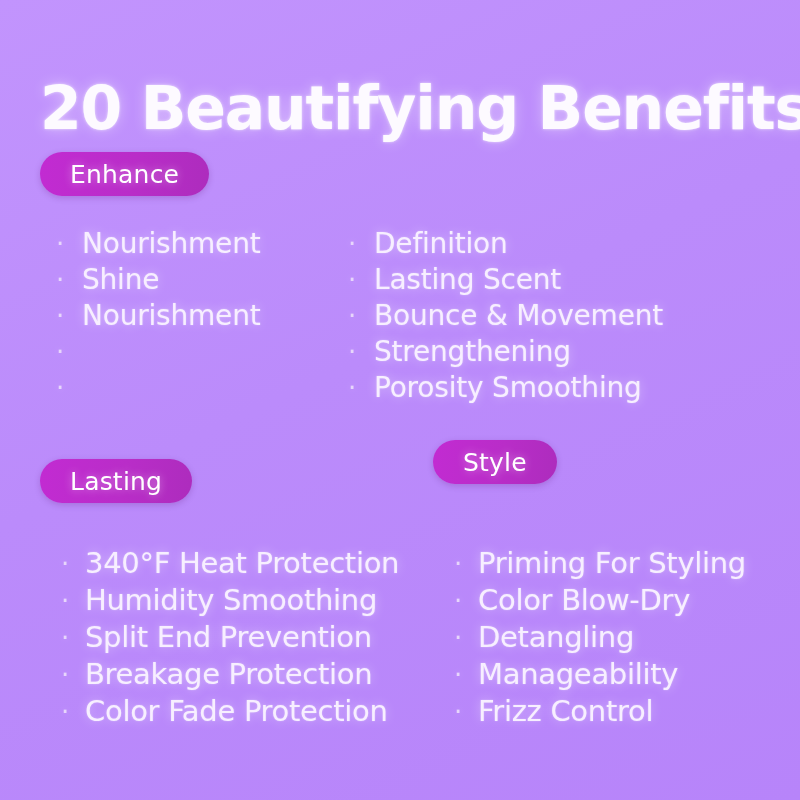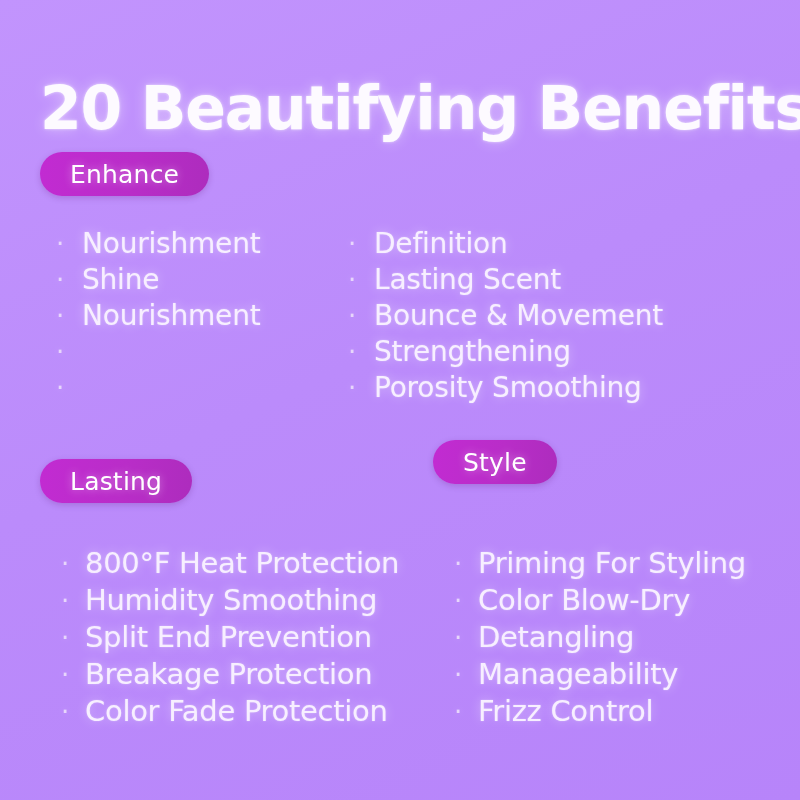--- a/index.html
+++ b/index.html
@@ -165,21 +165,21 @@
       <span class="bullet">·</span>
       <span>Porosity Smoothing</span>
     </li>
   </ul>
 
   <div class="badge" id="badge-protect">Lasting</div>
 
   <ul class="list list-lower" id="list-protect">
     <li>
       <span class="bullet">·</span>
-      <span>800°F Heat Protection</span>
+      <span>340°F Heat Protection</span>
     </li>
     <li>
       <span class="bullet">·</span>
       <span>Humidity Smoothing</span>
     </li>
     <li>
       <span class="bullet">·</span>
       <span>Split End Prevention</span>
     </li>
     <li>

